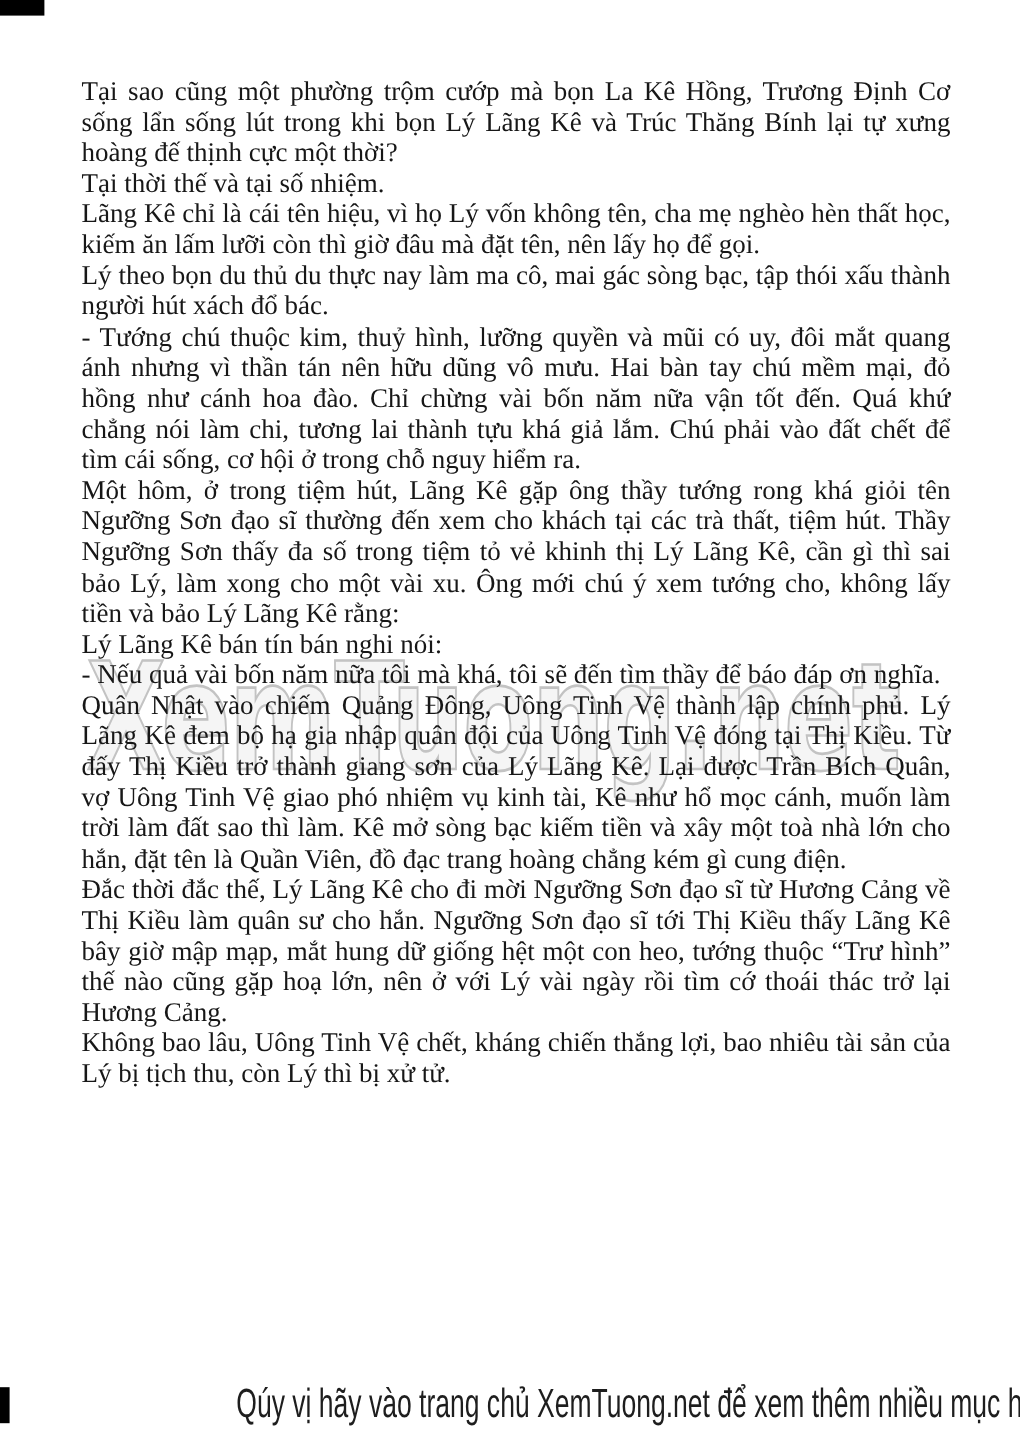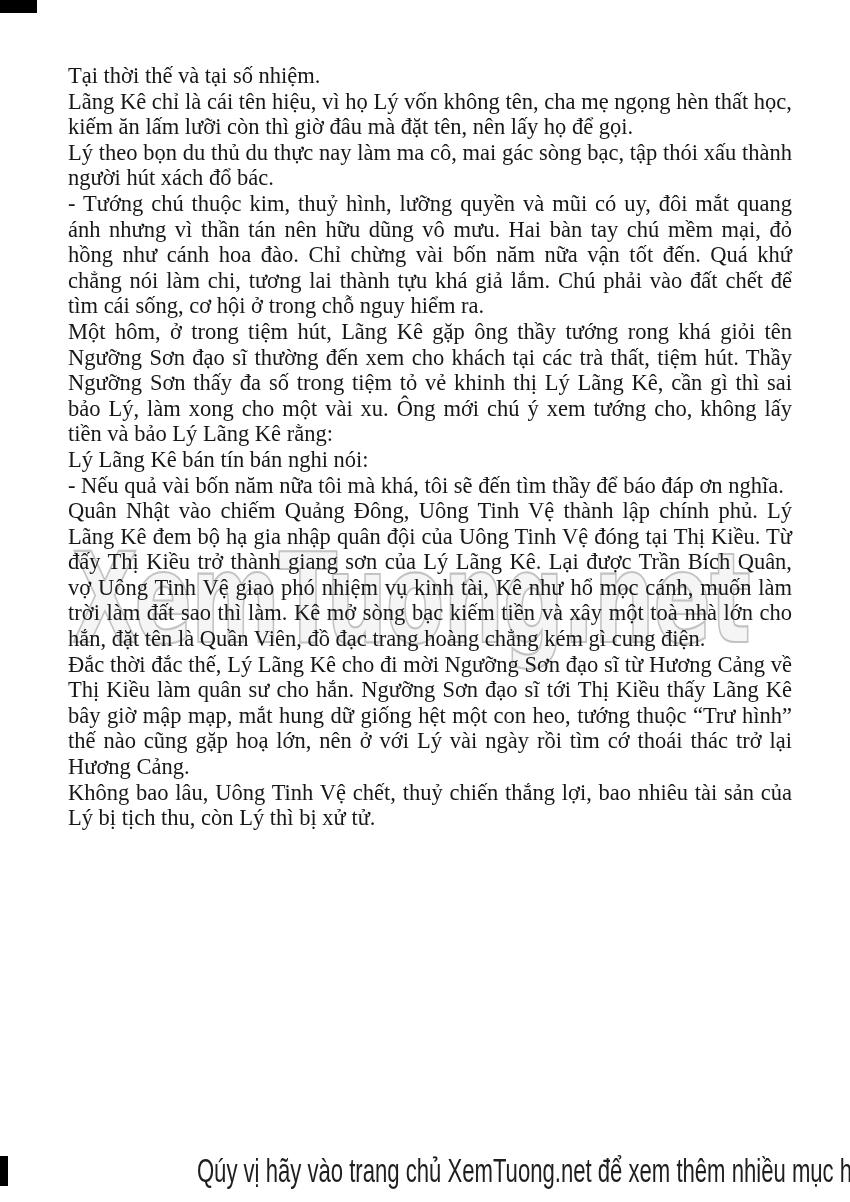--- a/index.html
+++ b/index.html
@@ -90,30 +90,31 @@
   }
 </style>
 </head>
 <body>
 
 <div class="page">
 
   <div class="watermark">XemTuong.net</div>
 
   <div class="textblock">
+    <p>Tại sao cũng một phường trộm cướp mà bọn La Kê Hồng, Trương Định Cơ sống lẩn sống lút trong khi bọn Lý Lãng Kê và Trúc Thăng Bính lại tự xưng hoàng đế thịnh cực một thời?</p>
     <p>Tại thời thế và tại số nhiệm.</p>
-    <p>Lãng Kê chỉ là cái tên hiệu, vì họ Lý vốn không tên, cha mẹ ngọng hèn thất học, kiếm ăn lấm lưỡi còn thì giờ đâu mà đặt tên, nên lấy họ để gọi.</p>
+    <p>Lãng Kê chỉ là cái tên hiệu, vì họ Lý vốn không tên, cha mẹ nghèo hèn thất học, kiếm ăn lấm lưỡi còn thì giờ đâu mà đặt tên, nên lấy họ để gọi.</p>
     <p>Lý theo bọn du thủ du thực nay làm ma cô, mai gác sòng bạc, tập thói xấu thành người hút xách đổ bác.</p>
     <p>- Tướng chú thuộc kim, thuỷ hình, lưỡng quyền và mũi có uy, đôi mắt quang ánh nhưng vì thần tán nên hữu dũng vô mưu. Hai bàn tay chú mềm mại, đỏ hồng như cánh hoa đào. Chỉ chừng vài bốn năm nữa vận tốt đến. Quá khứ chẳng nói làm chi, tương lai thành tựu khá giả lắm. Chú phải vào đất chết để tìm cái sống, cơ hội ở trong chỗ nguy hiểm ra.</p>
     <p>Một hôm, ở trong tiệm hút, Lãng Kê gặp ông thầy tướng rong khá giỏi tên Ngưỡng Sơn đạo sĩ thường đến xem cho khách tại các trà thất, tiệm hút. Thầy Ngưỡng Sơn thấy đa số trong tiệm tỏ vẻ khinh thị Lý Lãng Kê, cần gì thì sai bảo Lý, làm xong cho một vài xu. Ông mới chú ý xem tướng cho, không lấy tiền và bảo Lý Lãng Kê rằng:</p>
     <p>Lý Lãng Kê bán tín bán nghi nói:</p>
     <p>- Nếu quả vài bốn năm nữa tôi mà khá, tôi sẽ đến tìm thầy để báo đáp ơn nghĩa.</p>
     <p>Quân Nhật vào chiếm Quảng Đông, Uông Tinh Vệ thành lập chính phủ. Lý Lãng Kê đem bộ hạ gia nhập quân đội của Uông Tinh Vệ đóng tại Thị Kiều. Từ đấy Thị Kiều trở thành giang sơn của Lý Lãng Kê. Lại được Trần Bích Quân, vợ Uông Tinh Vệ giao phó nhiệm vụ kinh tài, Kê như hổ mọc cánh, muốn làm trời làm đất sao thì làm. Kê mở sòng bạc kiếm tiền và xây một toà nhà lớn cho hắn, đặt tên là Quần Viên, đồ đạc trang hoàng chẳng kém gì cung điện.</p>
     <p>Đắc thời đắc thế, Lý Lãng Kê cho đi mời Ngưỡng Sơn đạo sĩ từ Hương Cảng về Thị Kiều làm quân sư cho hắn. Ngưỡng Sơn đạo sĩ tới Thị Kiều thấy Lãng Kê bây giờ mập mạp, mắt hung dữ giống hệt một con heo, tướng thuộc “Trư hình” thế nào cũng gặp hoạ lớn, nên ở với Lý vài ngày rồi tìm cớ thoái thác trở lại Hương Cảng.</p>
-    <p>Không bao lâu, Uông Tinh Vệ chết, thuỷ chiến thắng lợi, bao nhiêu tài sản của Lý bị tịch thu, còn Lý thì bị xử tử.</p>
+    <p>Không bao lâu, Uông Tinh Vệ chết, kháng chiến thắng lợi, bao nhiêu tài sản của Lý bị tịch thu, còn Lý thì bị xử tử.</p>
   </div>
 
   <div class="footer">
     <span class="footer-text">Qúy vị hãy vào trang chủ XemTuong.net để xem thêm nhiều mục hay khác</span>
   </div>
 
   <div class="scan-mark-tl"></div>
   <div class="scan-mark-bl"></div>
 
 </div>

